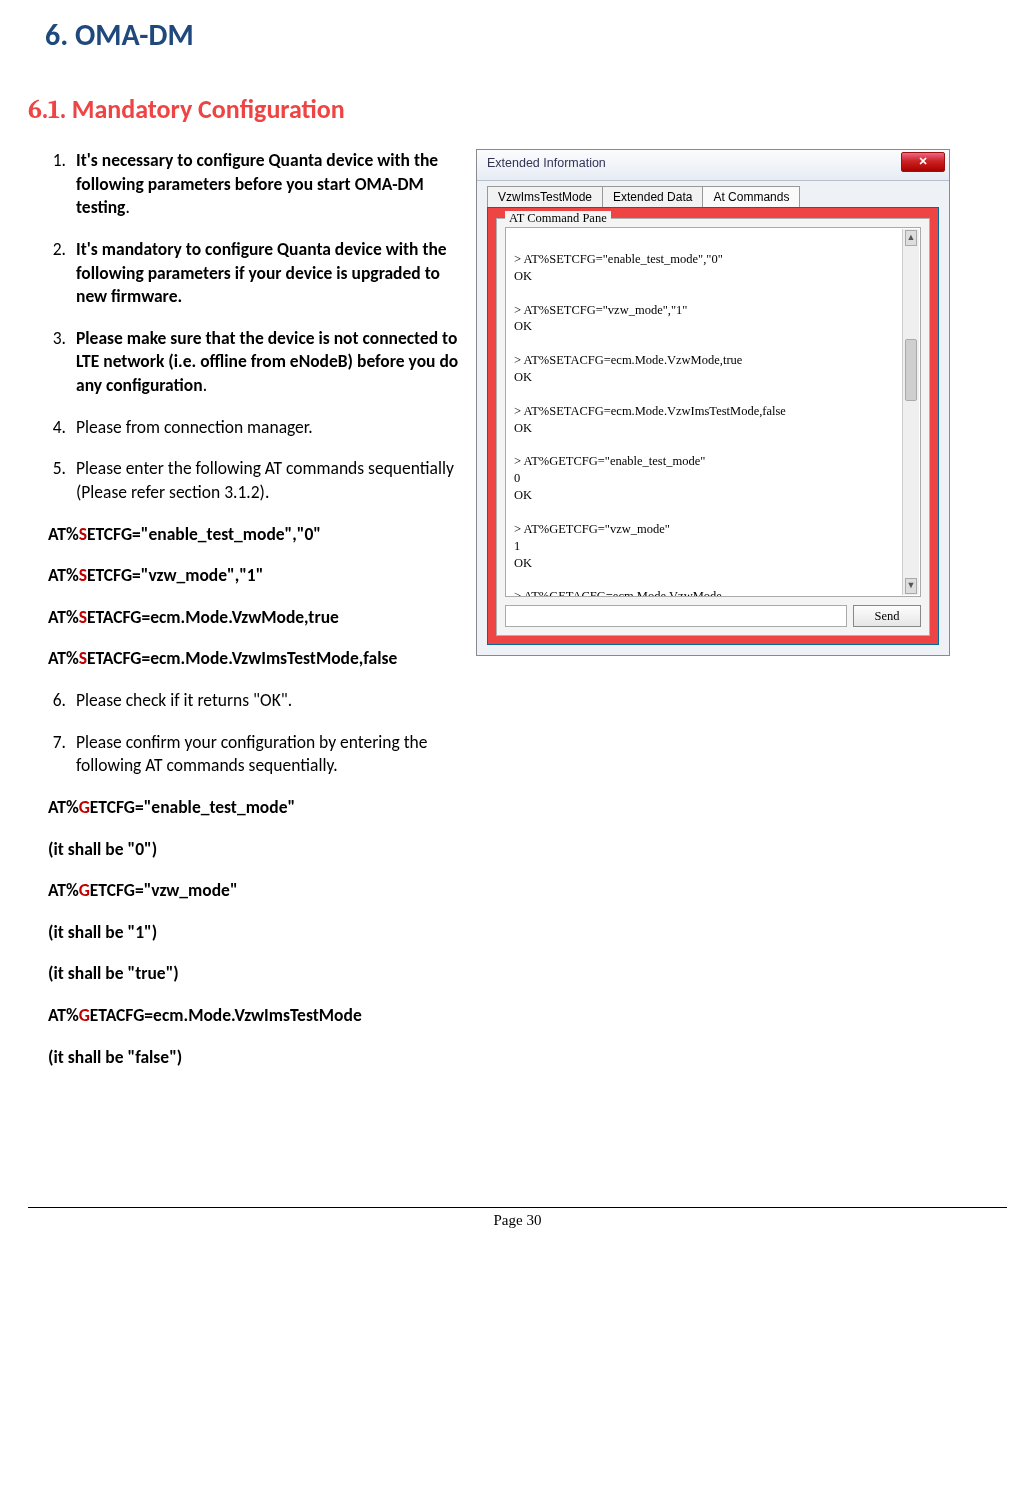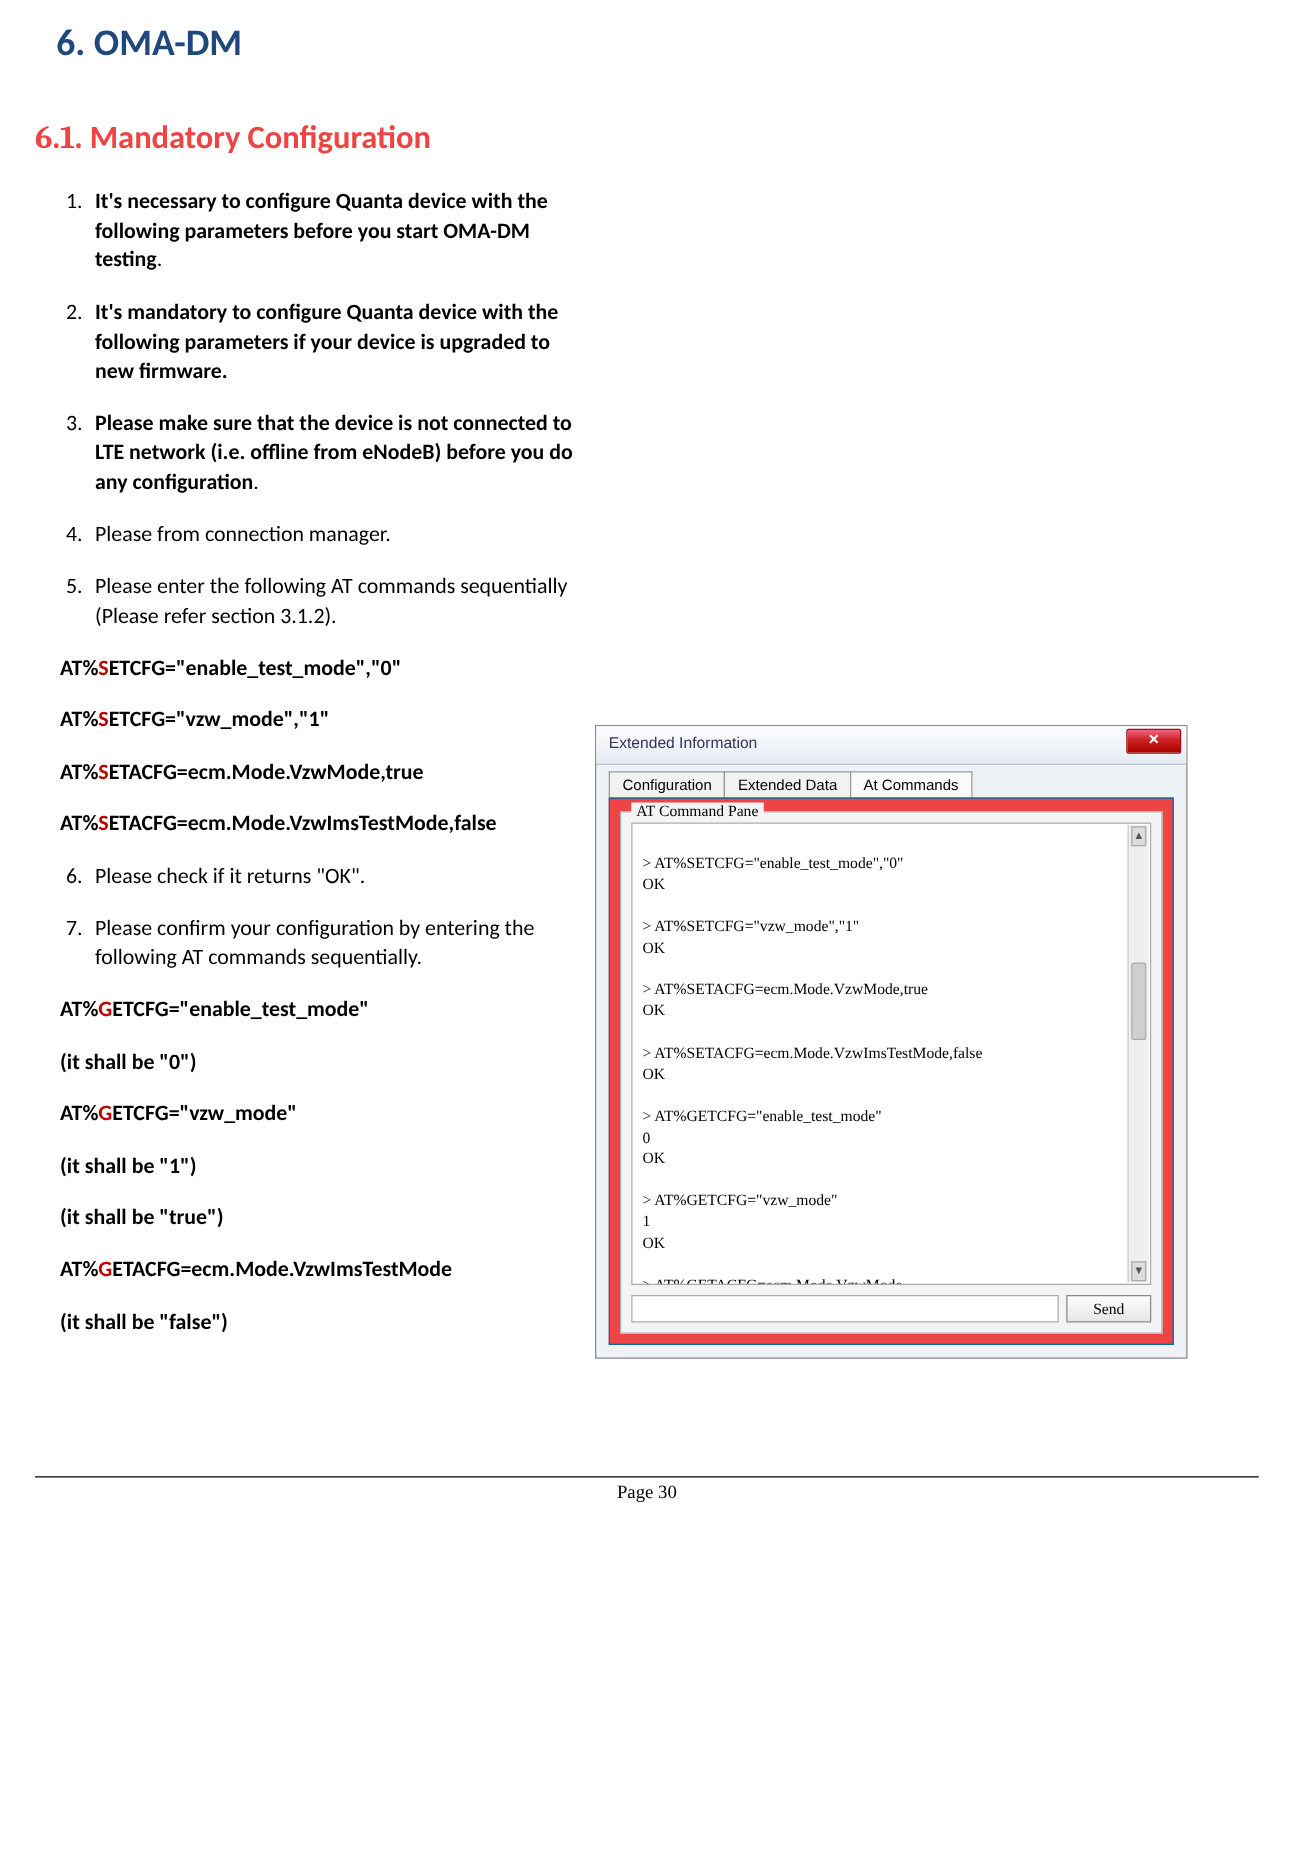--- a/index.html
+++ b/index.html
@@ -20,21 +20,21 @@
   .h1 .num { color: #1F497D; }
   .h2 {
     font-size: 26px;
     font-weight: bold;
     color: #ef4444;
     margin: 40px 0 24px 0;
   }
   .h2 .num { font-family: Cambria, serif; }
   .content {
     display: flex;
-    align-items: flex-end;
+    align-items: flex-start;
     gap: 10px;
   }
   .leftcol { width: 438px; }
   ol.mainlist {
     padding-left: 42px;
     margin: 0;
     font-size: 17.5px;
     line-height: 1.35;
   }
   ol.mainlist > li {
@@ -182,21 +182,21 @@
     font-family: "Times New Roman", serif;
     font-size: 12.5px;
   }
 
   .footer {
     border-top: 1px solid #000;
     text-align: center;
     font-family: "Times New Roman", serif;
     font-size: 15px;
     padding-top: 4px;
-    margin-top: 94px;
+    margin-top: 120px;
   }
 </style>
 </head>
 <body>
 
 <div class="h1">
   <span class="num">6.</span>
   <span>OMA-DM</span>
 </div>
 
@@ -237,21 +237,21 @@
       <p>(it shall be "false")</p>
     </div>
   </div>
 
   <div class="winmock">
     <div class="titlebar">
       <span>Extended Information</span>
       <div class="closex">✕</div>
     </div>
     <div class="tabs">
-      <div class="tab">Configuration</div>
+      <div class="tab">VzwImsTestMode</div>
       <div class="tab">Extended Data</div>
       <div class="tab active">At Commands</div>
     </div>
     <div class="panewrap">
       <div class="fieldset">
         <div class="legend">AT Command Pane</div>
         <div class="console">
           <span>&gt; AT%SETCFG="enable_test_mode","0"
 OK
 

